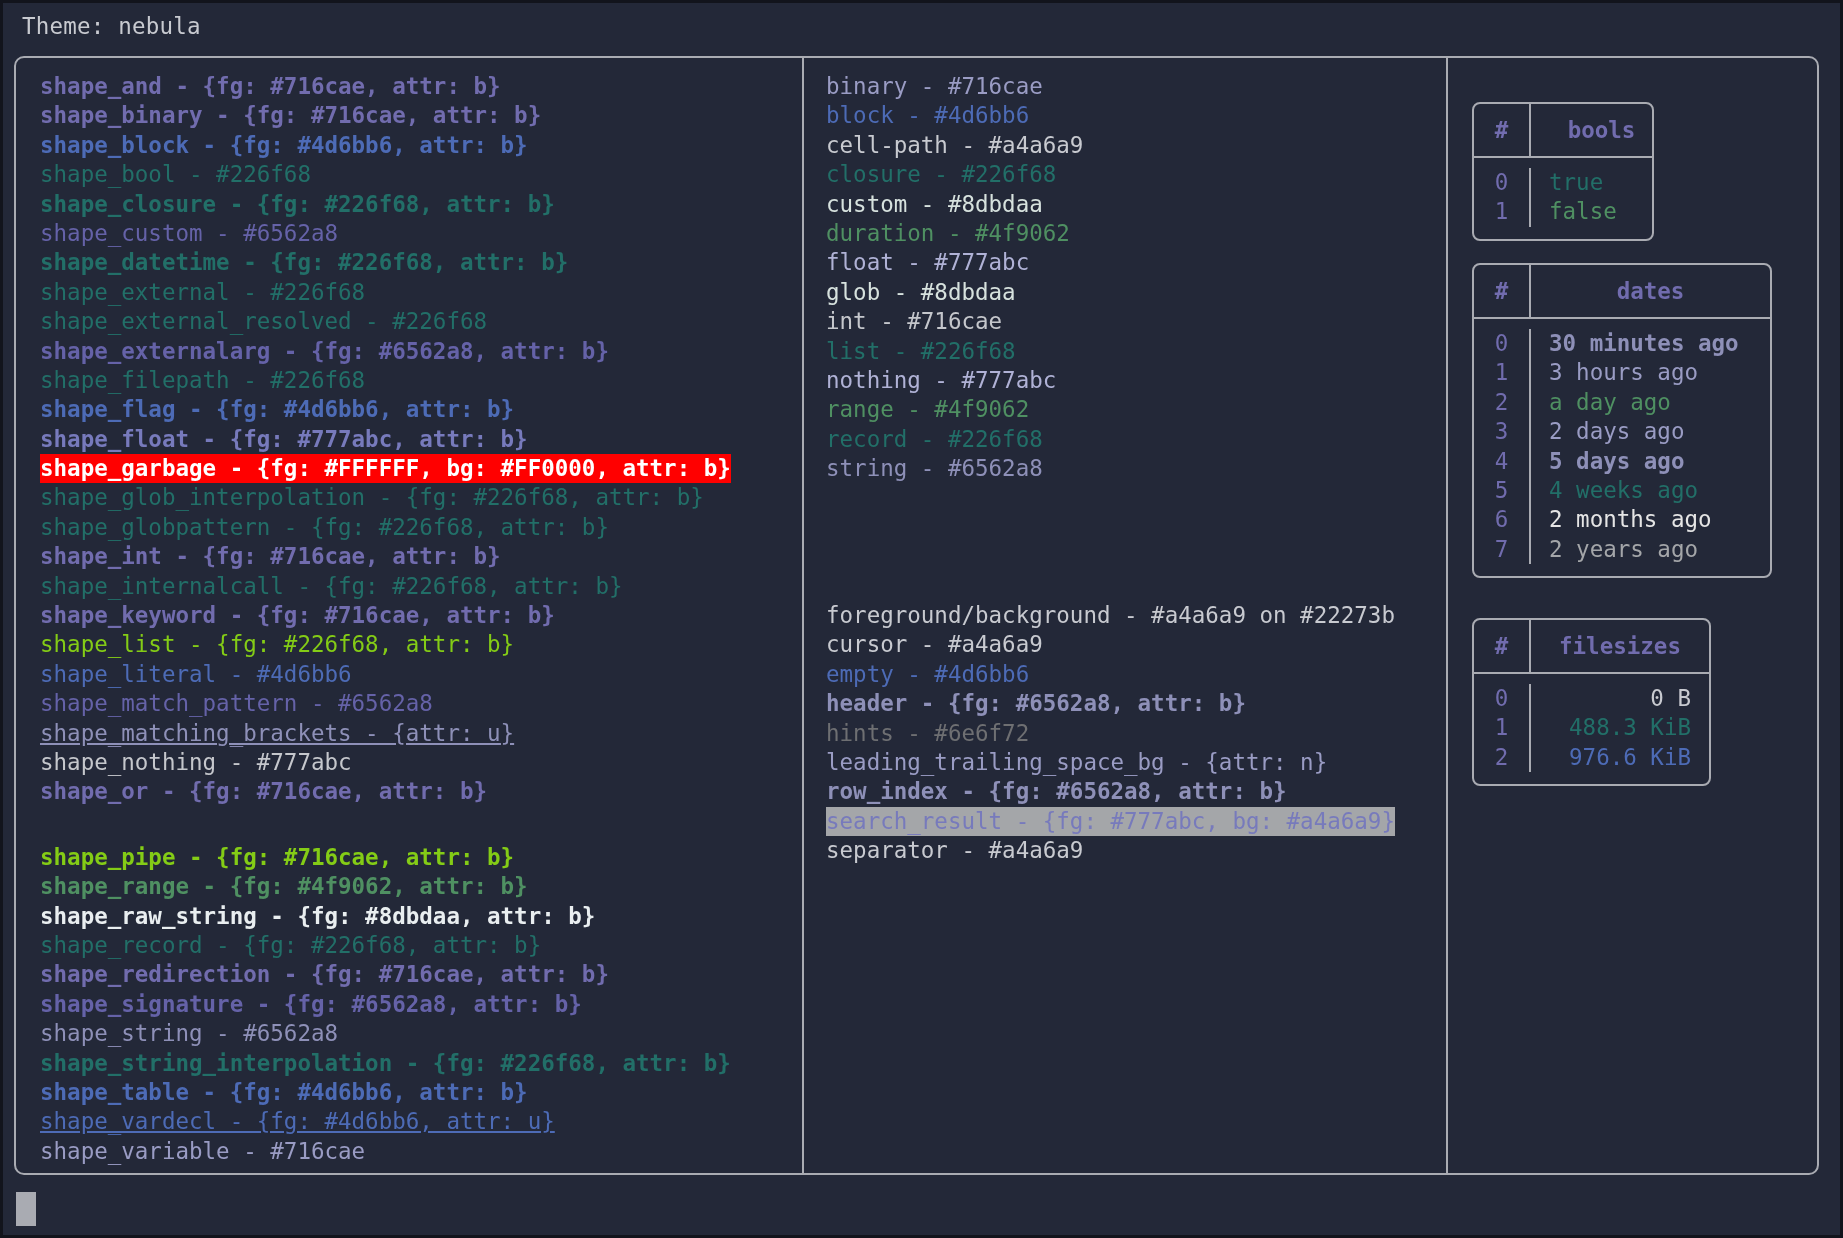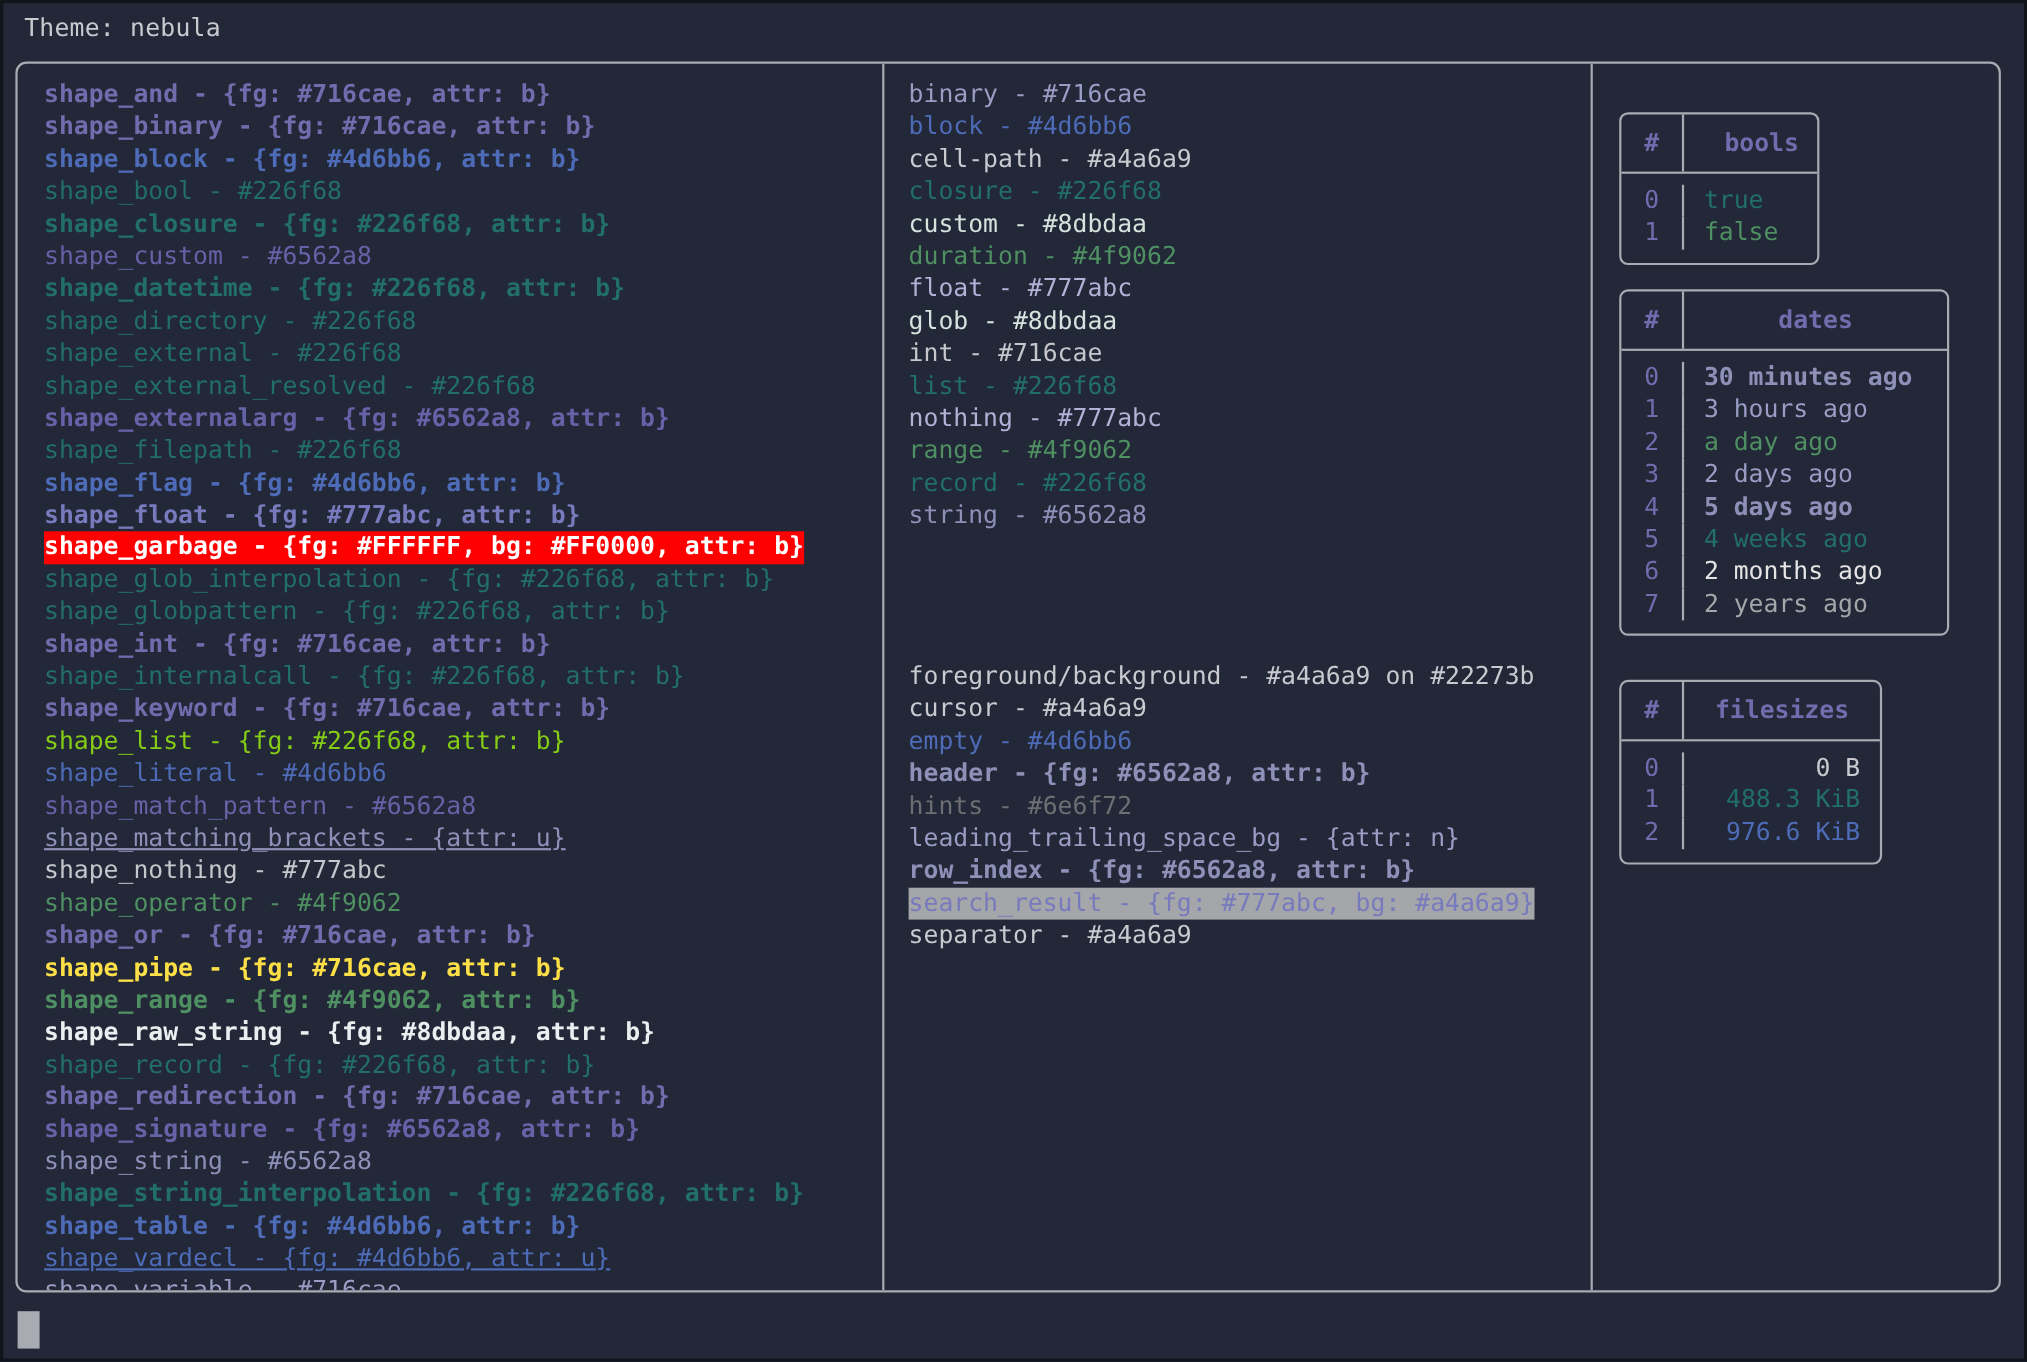--- a/index.html
+++ b/index.html
@@ -171,41 +171,39 @@
 
     <div class="col c1">
       <div class="rows" id="shapes-rows">
           <span class="row b" style="color: rgb(113, 108, 174);">shape_and - {fg: #716cae, attr: b}</span>
           <span class="row b" style="color: rgb(113, 108, 174);">shape_binary - {fg: #716cae, attr: b}</span>
           <span class="row b" style="color: rgb(77, 107, 182);">shape_block - {fg: #4d6bb6, attr: b}</span>
           <span class="row" style="color: rgb(34, 111, 104);">shape_bool - #226f68</span>
           <span class="row b" style="color: rgb(34, 111, 104);">shape_closure - {fg: #226f68, attr: b}</span>
           <span class="row" style="color: rgb(101, 98, 168);">shape_custom - #6562a8</span>
           <span class="row b" style="color: rgb(34, 111, 104);">shape_datetime - {fg: #226f68, attr: b}</span>
-          <span class="row" style="color: rgb(34, 111, 104);">shape_directory - #226f68</span>
           <span class="row" style="color: rgb(34, 111, 104);">shape_external - #226f68</span>
           <span class="row" style="color: rgb(34, 111, 104);">shape_external_resolved - #226f68</span>
           <span class="row b" style="color: rgb(101, 98, 168);">shape_externalarg - {fg: #6562a8, attr: b}</span>
           <span class="row" style="color: rgb(34, 111, 104);">shape_filepath - #226f68</span>
           <span class="row b" style="color: rgb(77, 107, 182);">shape_flag - {fg: #4d6bb6, attr: b}</span>
           <span class="row b" style="color: rgb(119, 122, 188);">shape_float - {fg: #777abc, attr: b}</span>
           <span class="row b" style="color: rgb(255, 255, 255); background: rgb(255, 0, 0);">shape_garbage - {fg: #FFFFFF, bg: #FF0000, attr: b}</span>
           <span class="row" style="color: rgb(34, 111, 104);">shape_glob_interpolation - {fg: #226f68, attr: b}</span>
           <span class="row" style="color: rgb(34, 111, 104);">shape_globpattern - {fg: #226f68, attr: b}</span>
           <span class="row b" style="color: rgb(113, 108, 174);">shape_int - {fg: #716cae, attr: b}</span>
           <span class="row" style="color: rgb(34, 111, 104);">shape_internalcall - {fg: #226f68, attr: b}</span>
           <span class="row b" style="color: rgb(113, 108, 174);">shape_keyword - {fg: #716cae, attr: b}</span>
           <span class="row" style="color: #84cc16;">shape_list - {fg: #226f68, attr: b}</span>
           <span class="row" style="color: rgb(77, 107, 182);">shape_literal - #4d6bb6</span>
           <span class="row" style="color: rgb(101, 98, 168);">shape_match_pattern - #6562a8</span>
           <span class="row u" style="color: rgb(142, 144, 184);">shape_matching_brackets - {attr: u}</span>
           <span class="row" style="color: rgb(197, 199, 204);">shape_nothing - #777abc</span>
-          <span class="row" style="color: rgb(79, 144, 98);">shape_operator - #4f9062</span>
           <span class="row b" style="color: rgb(113, 108, 174);">shape_or - {fg: #716cae, attr: b}</span>
-          <span class="row b" style="color: #fde047;">shape_pipe - {fg: #716cae, attr: b}</span>
+          <span class="row b" style="color: #84cc16; margin-top: 36px;">shape_pipe - {fg: #716cae, attr: b}</span>
           <span class="row b" style="color: rgb(79, 144, 98);">shape_range - {fg: #4f9062, attr: b}</span>
           <span class="row b" style="color: rgb(233, 238, 240);">shape_raw_string - {fg: #8dbdaa, attr: b}</span>
           <span class="row" style="color: rgb(34, 111, 104);">shape_record - {fg: #226f68, attr: b}</span>
           <span class="row b" style="color: rgb(113, 108, 174);">shape_redirection - {fg: #716cae, attr: b}</span>
           <span class="row b" style="color: rgb(101, 98, 168);">shape_signature - {fg: #6562a8, attr: b}</span>
           <span class="row" style="color: rgb(142, 144, 184);">shape_string - #6562a8</span>
           <span class="row b" style="color: rgb(34, 111, 104);">shape_string_interpolation - {fg: #226f68, attr: b}</span>
           <span class="row b" style="color: rgb(77, 107, 182);">shape_table - {fg: #4d6bb6, attr: b}</span>
           <span class="row u" style="color: rgb(77, 107, 182);">shape_vardecl - {fg: #4d6bb6, attr: u}</span>
           <span class="row" style="color: rgb(154, 156, 196);">shape_variable - #716cae</span>

